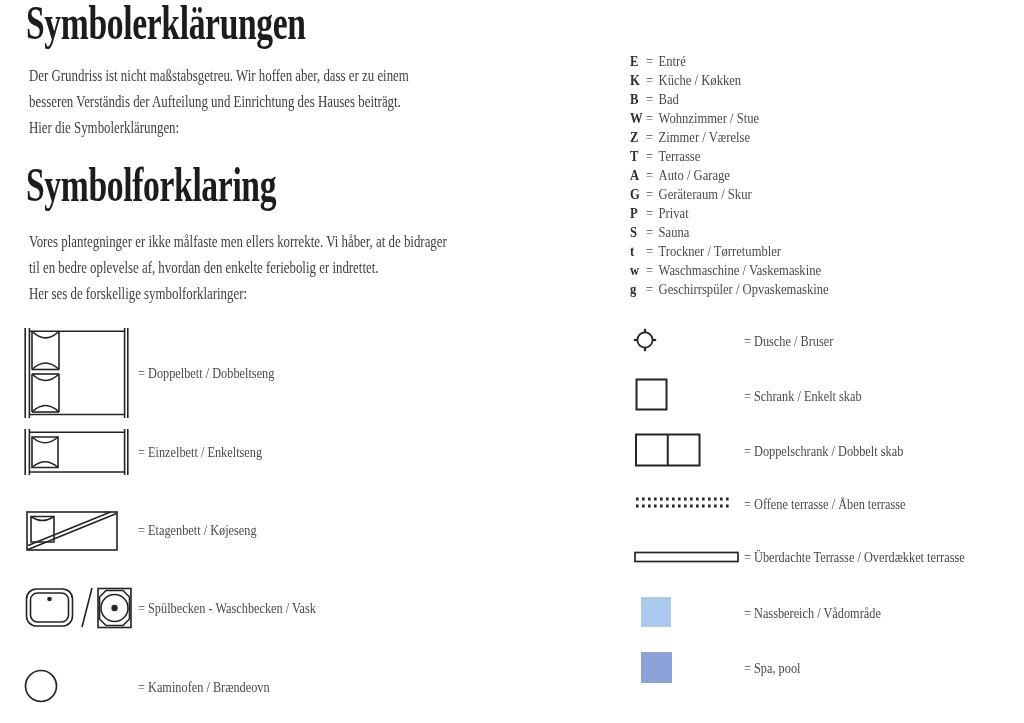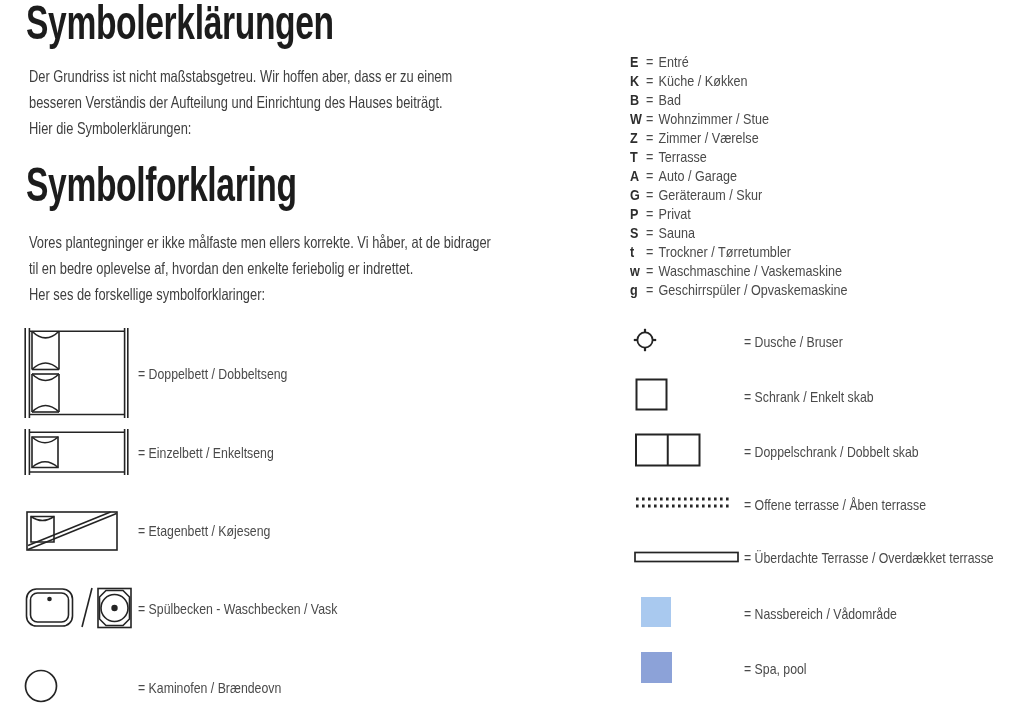--- a/index.html
+++ b/index.html
@@ -1,21 +1,21 @@
 <!DOCTYPE html>
 <html><head>
 <meta charset="utf-8">
 <style>
   html,body{margin:0;padding:0;}
   body{background:#fff;}
   .page{
     position:relative;
     width:1024px;height:722px;
     background:#ffffff;
-    font-family:Liberation Sans, sans-serif;
+    font-family:Liberation Serif, serif;
     overflow:hidden;
   }
   .h-main{
     position:absolute;
     margin:0;
     font-size:48px;
     line-height:54px;
     font-weight:700;
     color:#1c1c1c;
     letter-spacing:-0.5px;

